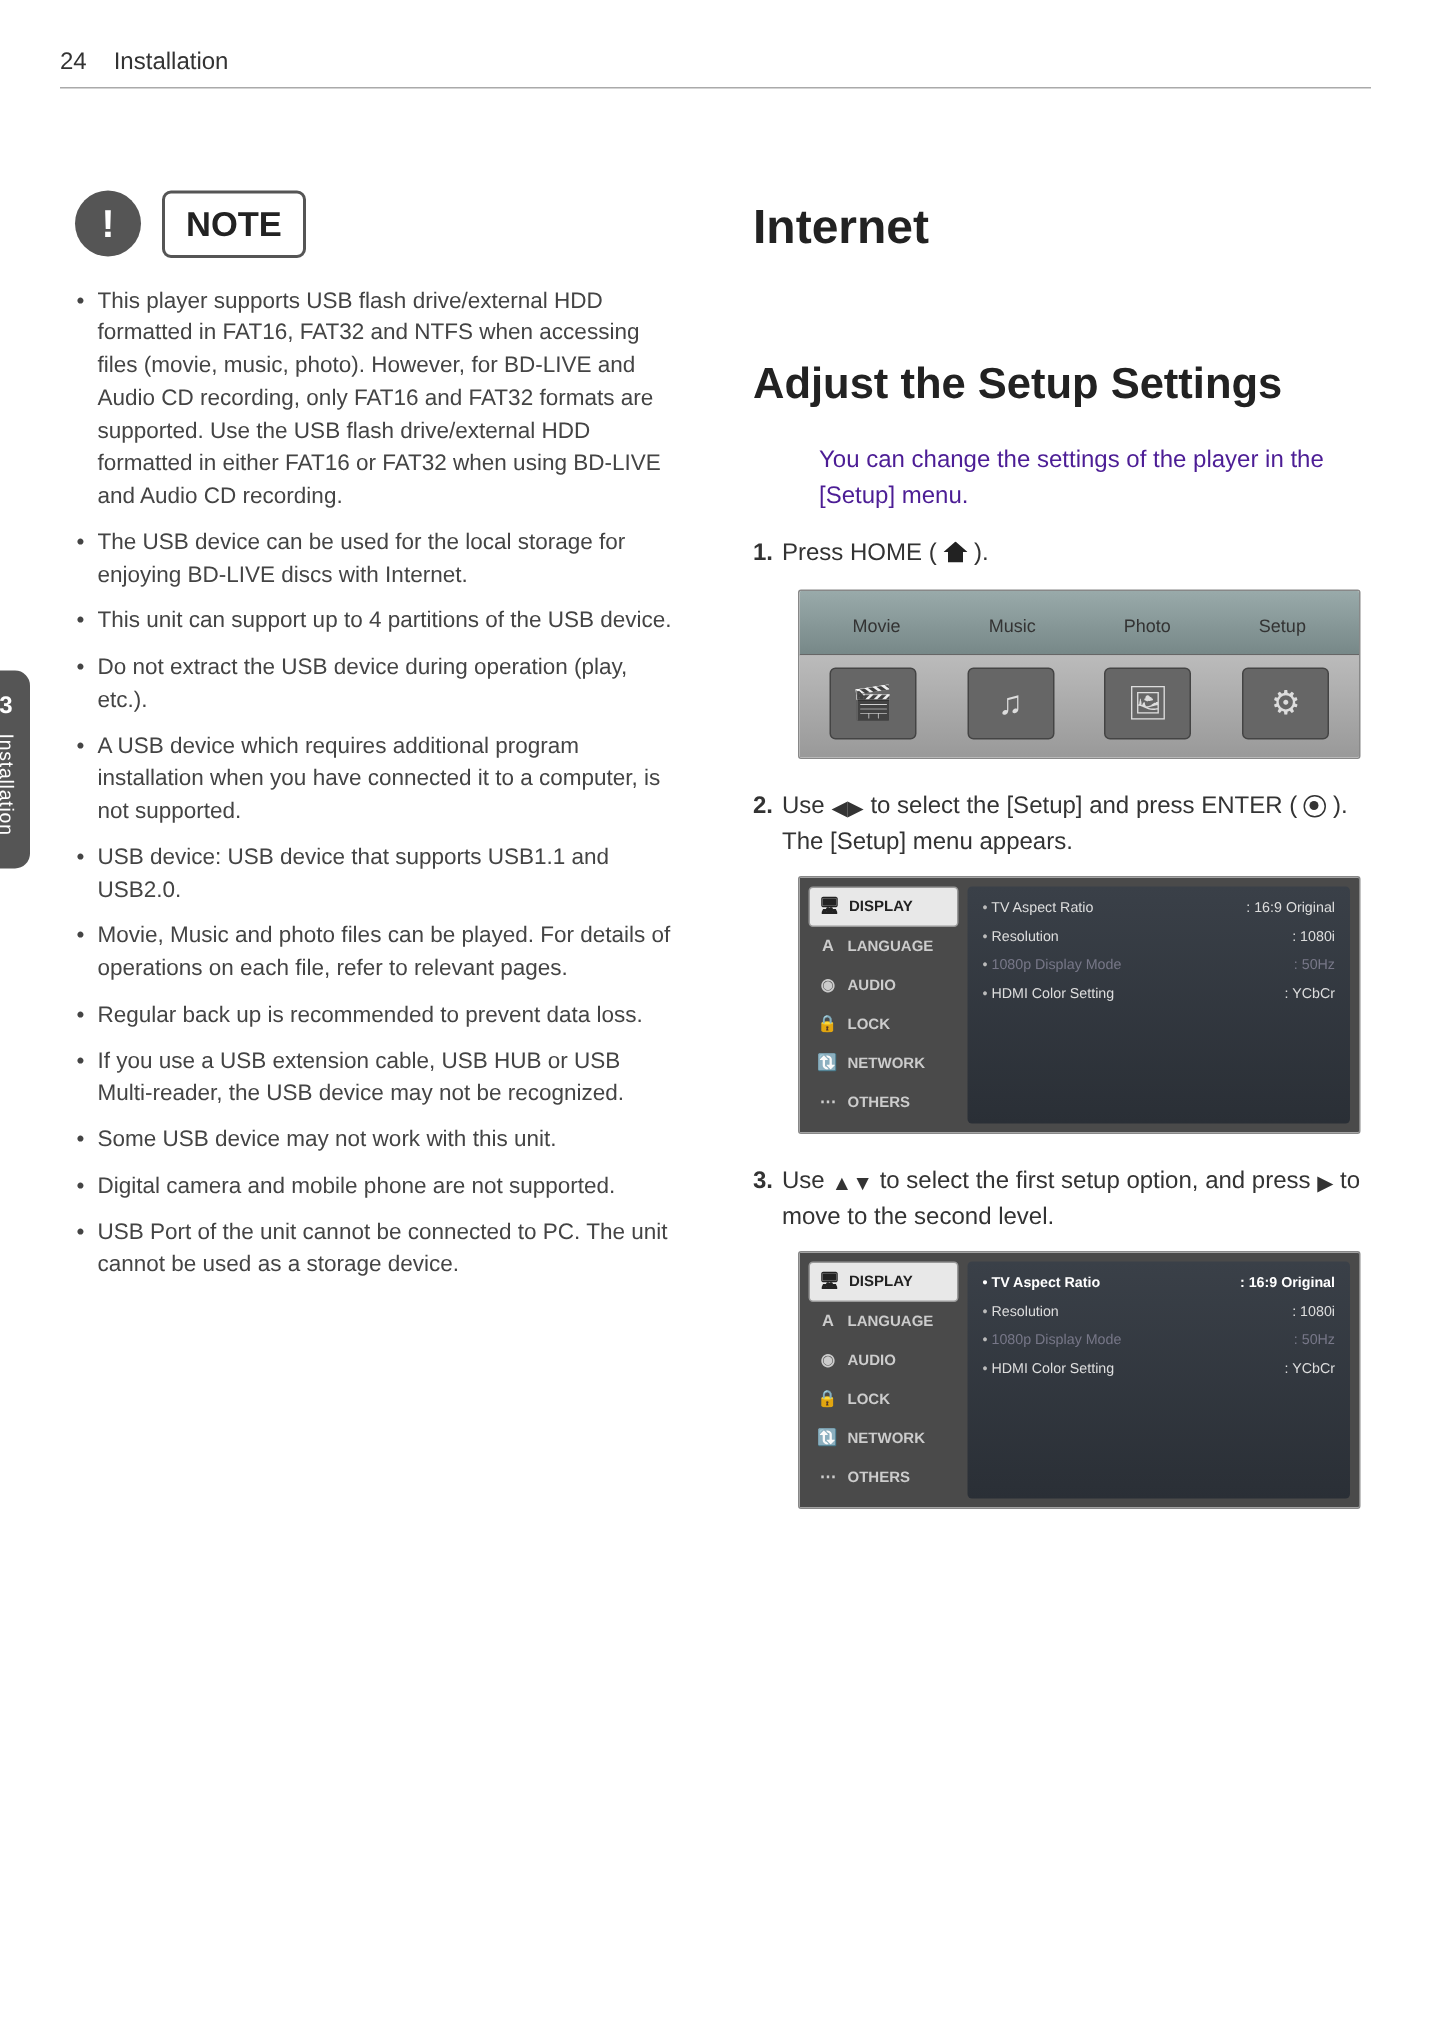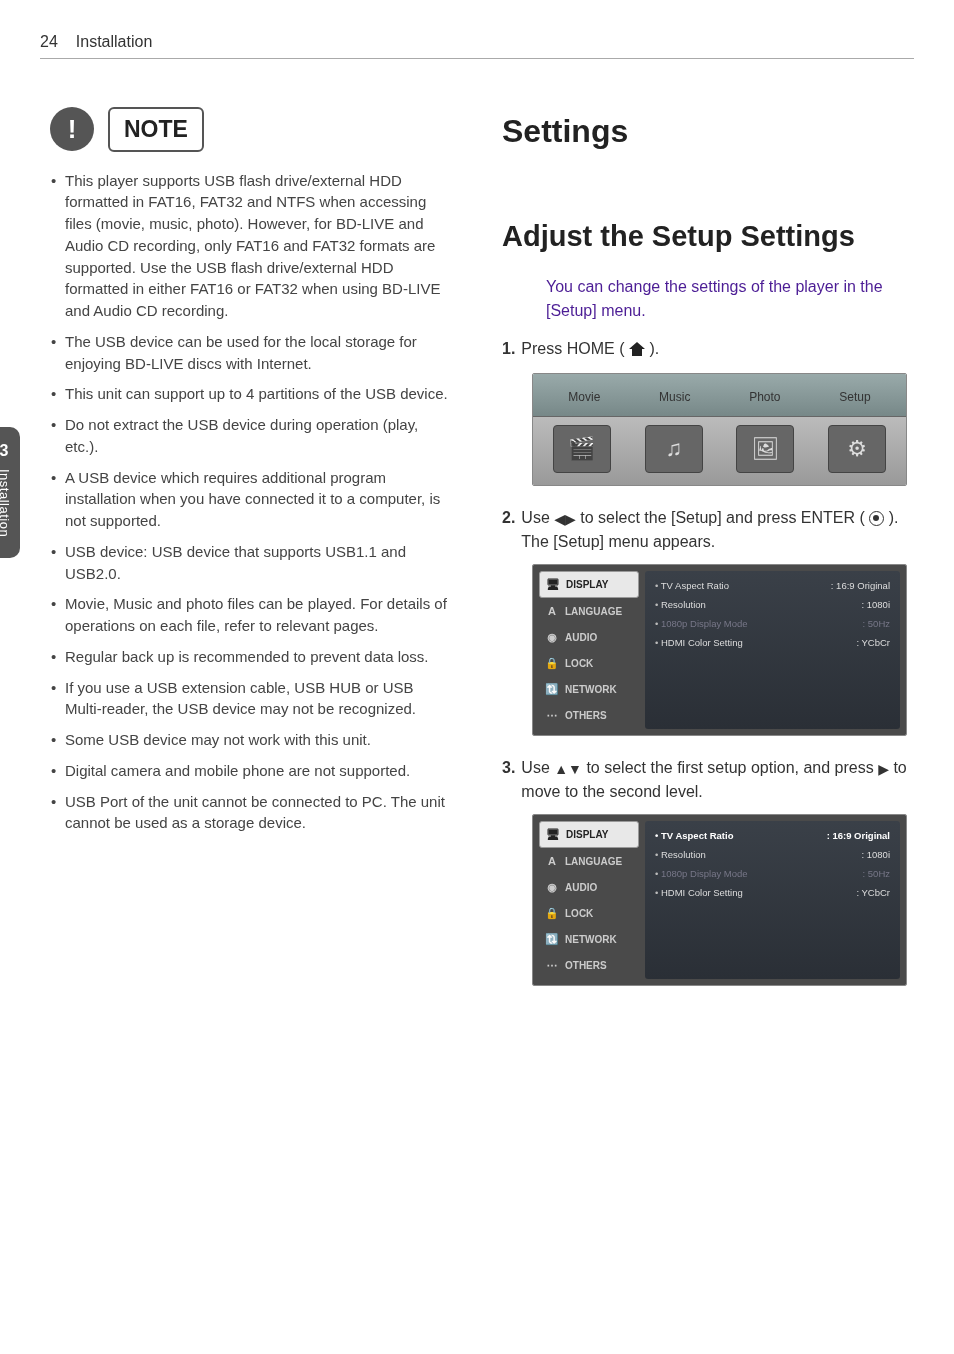--- a/index.html
+++ b/index.html
@@ -9,21 +9,21 @@
     color: #333;
     width: 954px;
     margin: 0 auto;
     padding: 30px 40px 40px 40px;
     font-size: 15px;
     line-height: 1.5;
   }
   .page-header {
     border-bottom: 1px solid #aaa;
     padding-bottom: 4px;
-    margin-bottom: 48px;
+    margin-bottom: 68px;
     display: flex;
     align-items: flex-end;
     gap: 18px;
   }
   .page-num { font-size: 16px; font-weight: 300; }
   .page-sec { font-size: 16px; font-weight: 500; }
   .cols {
     display: flex;
     gap: 50px;
   }
@@ -252,21 +252,21 @@
       <li>Movie, Music and photo files can be played. For details of operations on each file, refer to relevant pages.</li>
       <li>Regular back up is recommended to prevent data loss.</li>
       <li>If you use a USB extension cable, USB HUB or USB Multi-reader, the USB device may not be recognized.</li>
       <li>Some USB device may not work with this unit.</li>
       <li>Digital camera and mobile phone are not supported.</li>
       <li>USB Port of the unit cannot be connected to PC. The unit cannot be used as a storage device.</li>
     </ul>
   </div>
 
   <div class="col right">
-    <h1 class="settings">Settings</h1>
+    <h1 class="settings">Internet</h1>
     <h2 class="subhead">Adjust the Setup Settings</h2>
     <p class="body-p">You can change the settings of the player in the [Setup] menu.</p>
 
     <div class="step">
       <span class="num">1.</span>
       <span class="desc">
         <span>Press HOME (</span>
         <span class="icon-home">
           <svg width="16" height="14" viewBox="0 0 16 14">
               <path d="M8 0 L16 7 L13 7 L13 14 L3 14 L3 7 L0 7 Z" fill="#222"></path>

